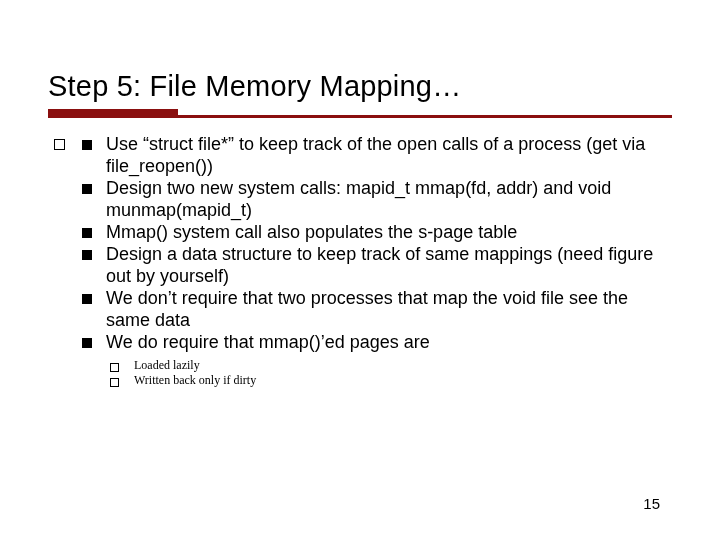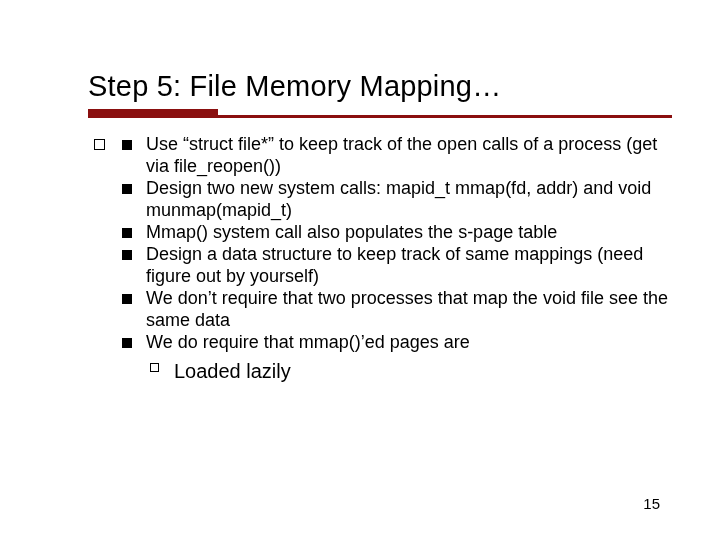--- a/index.html
+++ b/index.html
@@ -8,21 +8,20 @@
     width: 720px;
     height: 540px;
     background: #fff;
     font-family: Verdana, Geneva, sans-serif;
     color: #000;
     position: relative;
     box-sizing: border-box;
   }
   .slide {
     padding: 70px 48px 0 48px;
-    margin-left: 40px;
   }
   .title {
     font-size: 29px;
     font-weight: 400;
     margin: 0 0 6px 0;
     letter-spacing: 0.2px;
   }
   .rule {
     height: 9px;
     display: flex;
@@ -78,22 +77,23 @@
     width: 10px;
     height: 10px;
     background: #000;
   }
   .lvl3 {
     margin-top: 4px;
   }
   .lvl3 > li {
     position: relative;
     padding-left: 28px;
-    font-size: 20px;
+    font-size: 12px;
     line-height: 1.3;
+    font-family: Liberation Serif, serif;
   }
   .lvl3 > li::before {
     content: "";
     position: absolute;
     left: 4px;
     top: 5px;
     width: 9px;
     height: 9px;
     border: 1.5px solid #000;
     box-sizing: border-box;
@@ -120,20 +120,21 @@
       <ul class="lvl2">
         <li>Use “struct file*” to keep track of the open calls of a process (get via file_reopen())</li>
         <li>Design two new system calls: mapid_t mmap(fd, addr) and void munmap(mapid_t)</li>
         <li>Mmap() system call also populates the s-page table</li>
         <li>Design a data structure to keep track of same mappings (need figure out by yourself)</li>
         <li>We don’t require that two processes that map the void file see the same data</li>
         <li>
           <span>We do require that mmap()’ed pages are</span>
           <ul class="lvl3">
             <li>Loaded lazily</li>
+            <li>Written back only if dirty</li>
           </ul>
         </li>
       </ul>
     </li>
   </ul>
 </div>
 
 <div class="pagenum">15</div>
 
 </body></html>

